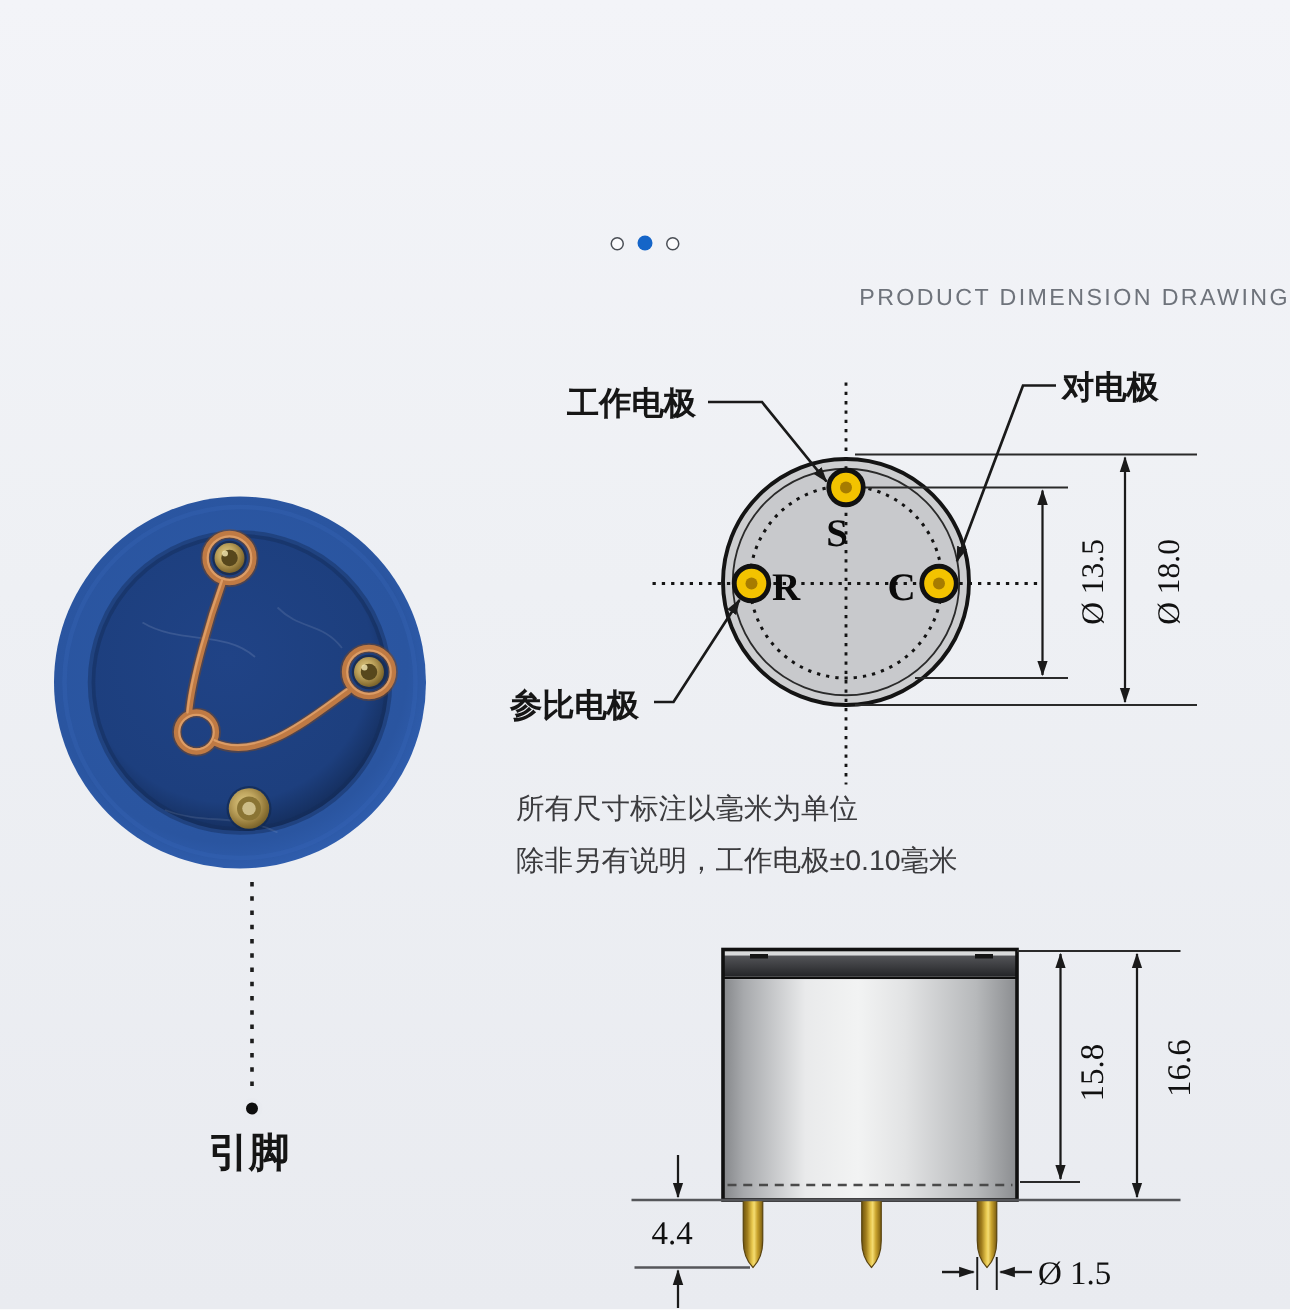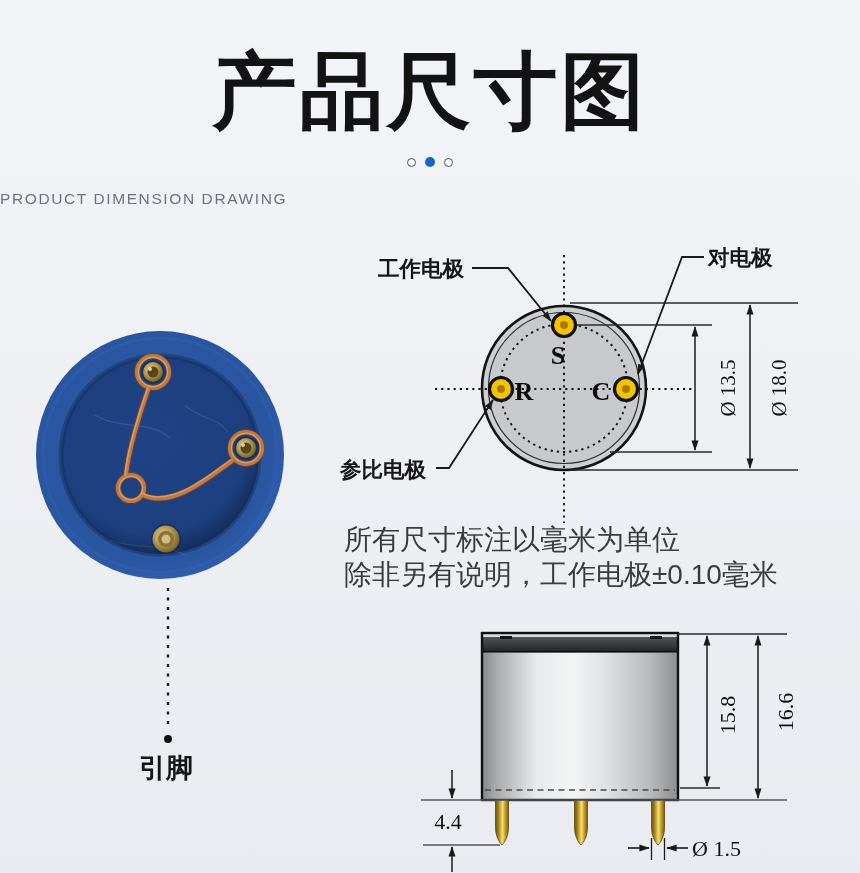--- a/index.html
+++ b/index.html
@@ -18,43 +18,42 @@
     color:#131313;line-height:1.08;
   }
   .dots{
     position:absolute;left:0;top:157px;width:100%;
     display:flex;justify-content:center;align-items:center;gap:9px;
   }
   .dot{width:9px;height:9px;border-radius:50%;border:1.6px solid #4a4e55;background:#fbfbfd;box-sizing:border-box;}
   .dot.active{border:none;background:#1565c8;width:10px;height:10px;}
   .hero-subtitle{
     position:absolute;left:0;top:190px;width:100%;
-    text-align:left;
+    text-align:right;
     font-size:15.5px;font-weight:500;letter-spacing:1.6px;
     color:#6e737b;
   }
   
   .notes{
     position:absolute;left:344px;top:522px;
-    font-size:28px;line-height:35px;font-weight:500;color:#3b3b3e;
+    font-size:19px;line-height:35px;font-weight:500;color:#3b3b3e;
     white-space:nowrap;
   }
   
   .photo-svg{position:absolute;left:0;top:320px;}
   .topview-svg{position:absolute;left:330px;top:228px;}
   .sideview-svg{position:absolute;left:400px;top:600px;}
   svg text{font-family:"Liberation Sans",sans-serif;}
   svg .serif{font-family:"Liberation Serif",serif;}
 </style>
 </head>
 <body>
 
 <div class="page">
 
-  <div class="hero-title">产品尺寸图</div>
   <div class="dots">
     <span class="dot"></span>
     <span class="dot active"></span>
     <span class="dot"></span>
   </div>
   <div class="hero-subtitle">PRODUCT DIMENSION DRAWING</div>
 
   <svg class="photo-svg" width="320" height="480" viewBox="0 0 320 480">
     <defs>
       <radialGradient id="capG" cx="47%" cy="45%" r="60%">

